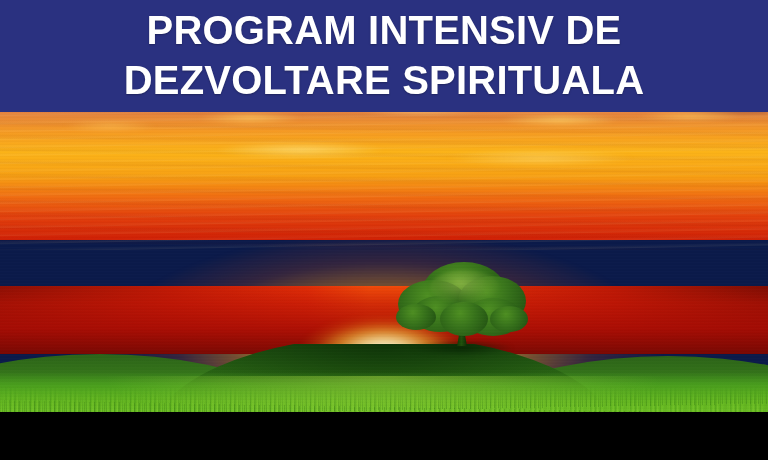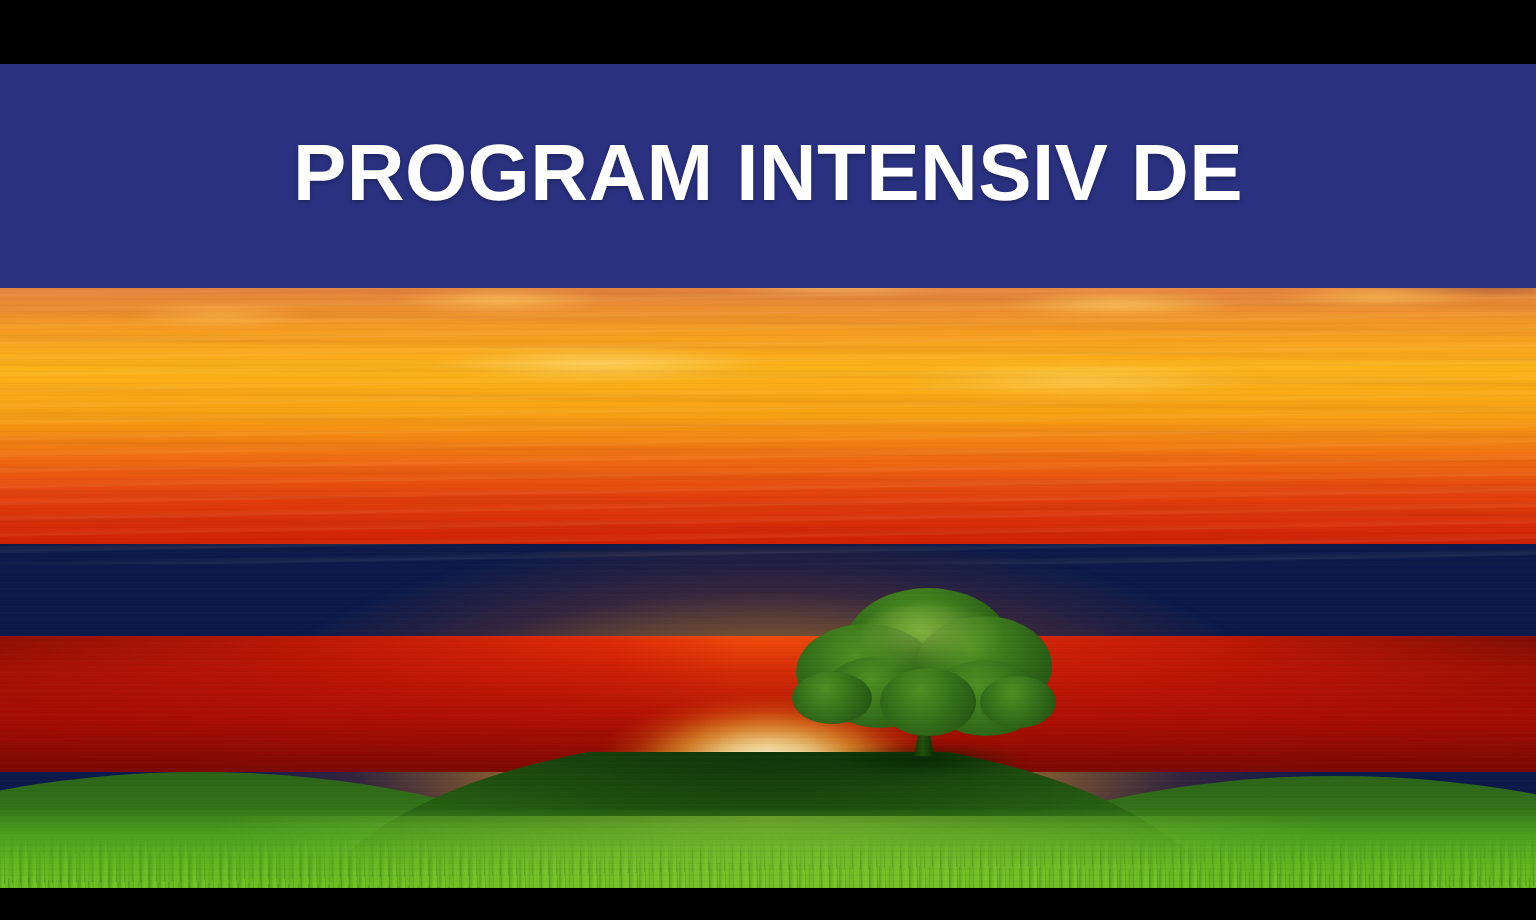--- a/index.html
+++ b/index.html
@@ -11,21 +11,20 @@
   body {
     font-family: "Liberation Sans", sans-serif;
   }
 
   .poster {
     position: relative;
     width: 768px;
     height: 412px;
     overflow: hidden;
     background: #0b1a4a;
-    margin-top: 32px;
   }
 
   
   .scene {
     position: absolute;
     inset: 0;
     overflow: hidden;
   }
 
   
@@ -445,15 +444,16 @@
           <b class="cb8"></b>
         <span class="canopy-hi"></span>
       </div>
     </div>
 
     <div class="scene-grain"></div>
   </div>
 
   <div class="title-banner">
     <div class="title-line">PROGRAM INTENSIV DE</div>
+    <div class="title-line">DEZVOLTARE SPIRITUALA</div>
   </div>
 
 </div>
 
 </body></html>

